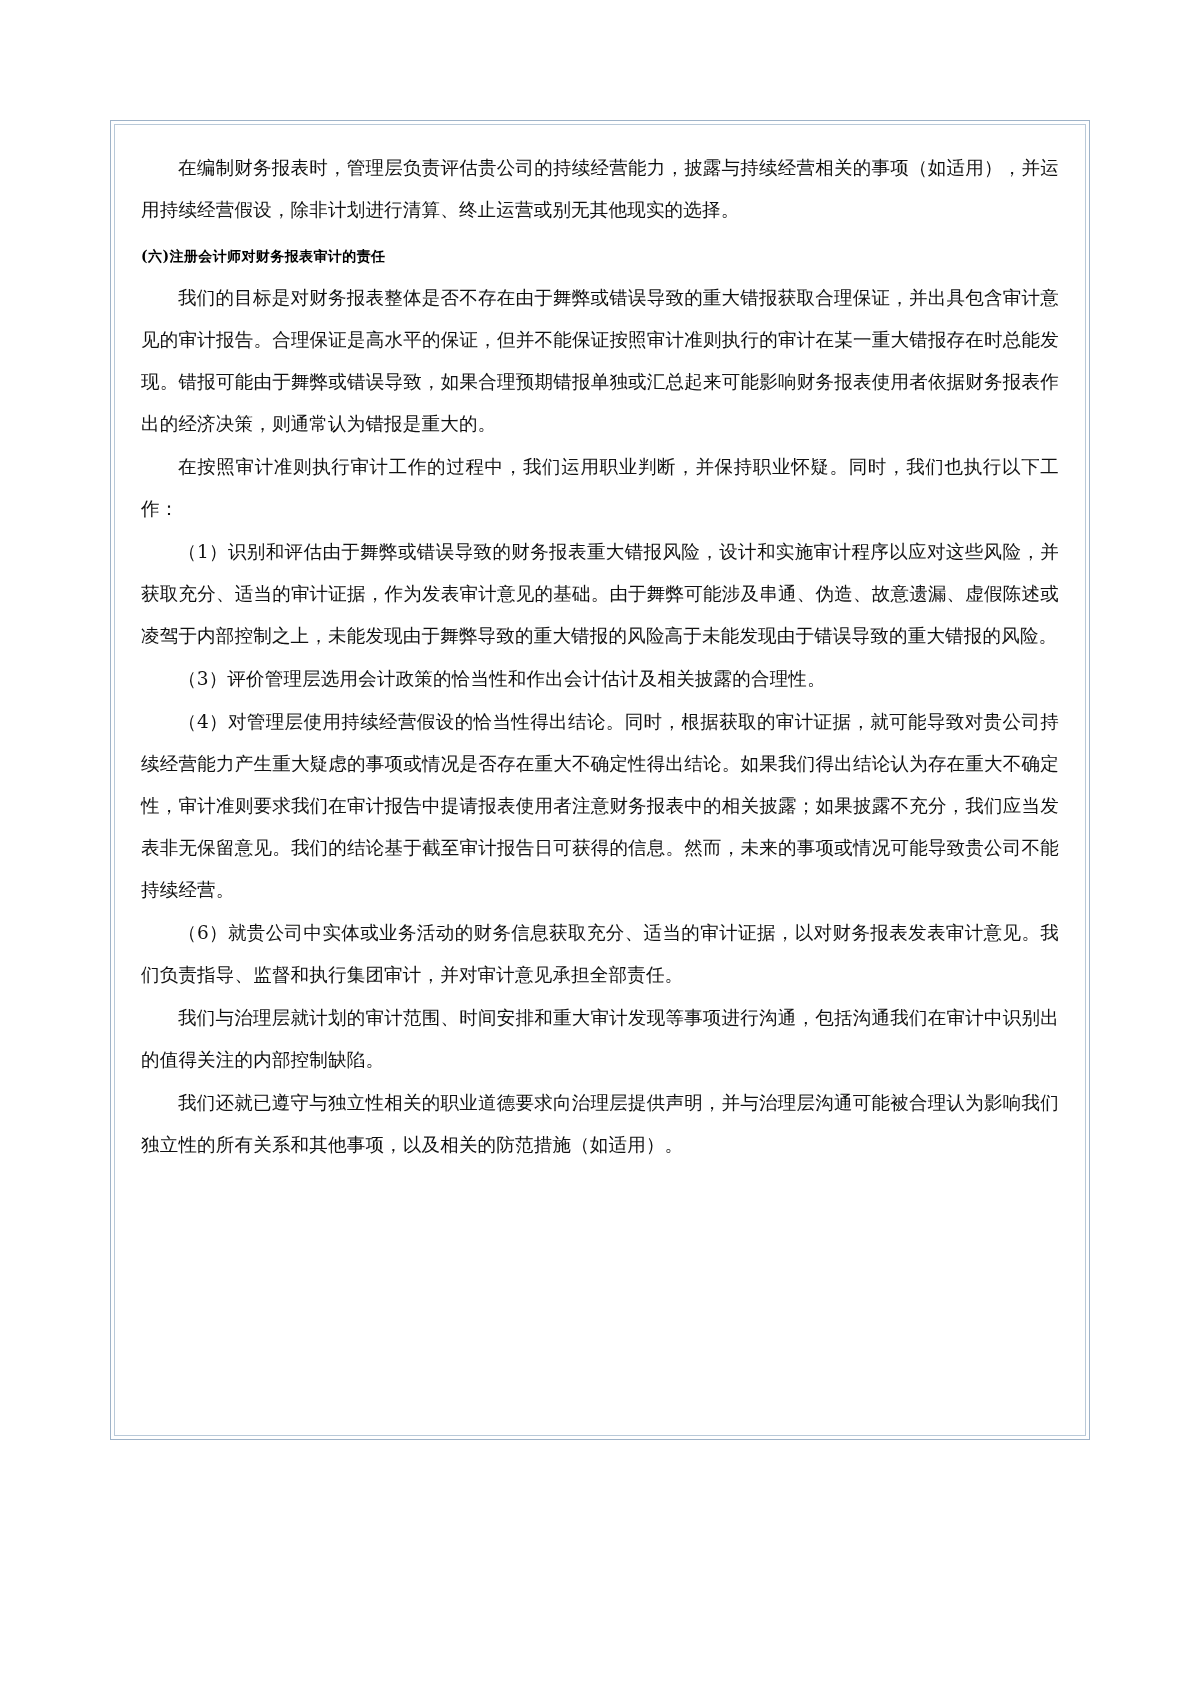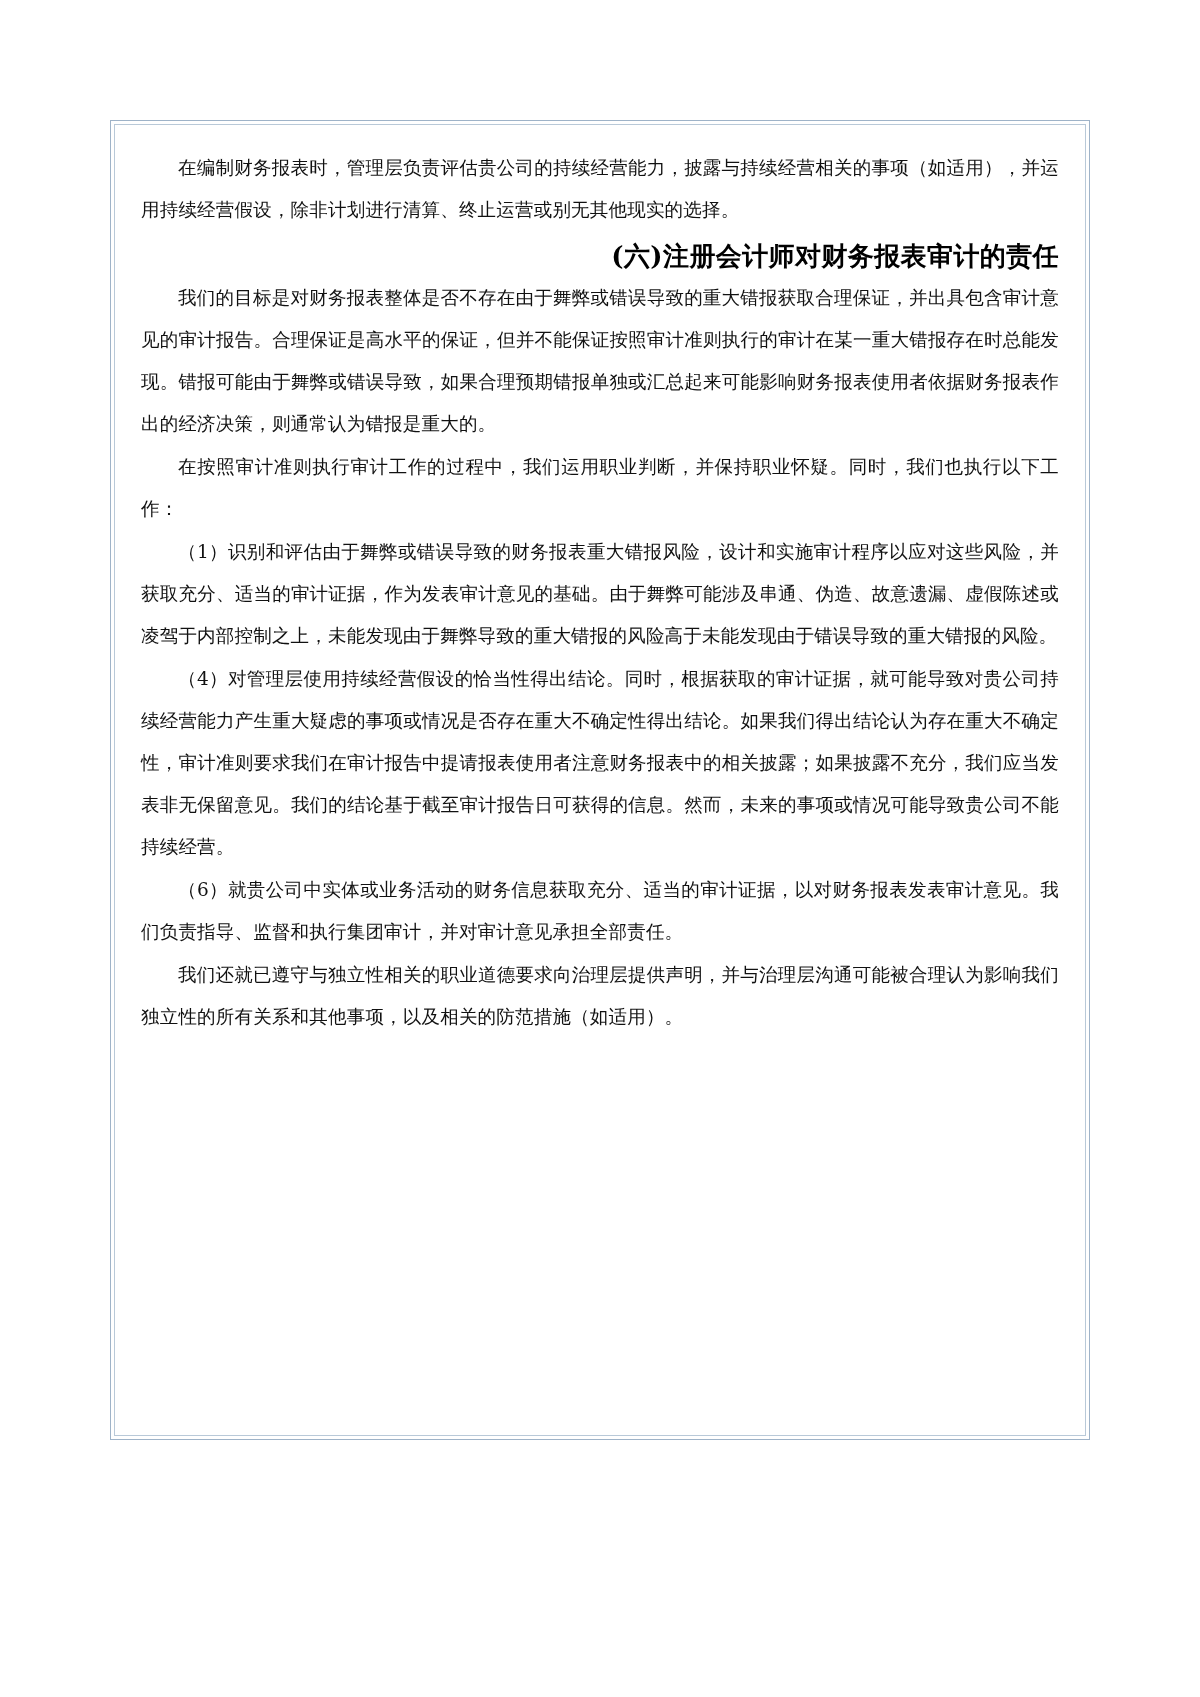--- a/index.html
+++ b/index.html
@@ -50,41 +50,42 @@
     text-align: justify;
     text-justify: inter-ideograph;
     letter-spacing: 0.2px;
     color: #111111;
   }
   p.indent {
     text-indent: 2em;
   }
   h2.heading {
     margin: 4px 0 0 0;
-    font-size: 26px;
+    font-size: 14px;
     line-height: 42px;
     font-weight: bold;
     letter-spacing: 0.4px;
     color: #000000;
-    text-align: right;
   }
 </style>
 </head>
 <body>
 
 <div class="page">
   <div class="doc-frame">
     <div class="doc-inner">
 
       <p class="indent">在编制财务报表时，管理层负责评估贵公司的持续经营能力，披露与持续经营相关的事项（如适用），并运用持续经营假设，除非计划进行清算、终止运营或别无其他现实的选择。</p>
 
       <h2 class="heading">(六)注册会计师对财务报表审计的责任</h2>
 
       <p class="indent">我们的目标是对财务报表整体是否不存在由于舞弊或错误导致的重大错报获取合理保证，并出具包含审计意见的审计报告。合理保证是高水平的保证，但并不能保证按照审计准则执行的审计在某一重大错报存在时总能发现。错报可能由于舞弊或错误导致，如果合理预期错报单独或汇总起来可能影响财务报表使用者依据财务报表作出的经济决策，则通常认为错报是重大的。</p>
       <p class="indent">在按照审计准则执行审计工作的过程中，我们运用职业判断，并保持职业怀疑。同时，我们也执行以下工作：</p>
       <p class="indent">（1）识别和评估由于舞弊或错误导致的财务报表重大错报风险，设计和实施审计程序以应对这些风险，并获取充分、适当的审计证据，作为发表审计意见的基础。由于舞弊可能涉及串通、伪造、故意遗漏、虚假陈述或凌驾于内部控制之上，未能发现由于舞弊导致的重大错报的风险高于未能发现由于错误导致的重大错报的风险。</p>
+      <p class="indent">（3）评价管理层选用会计政策的恰当性和作出会计估计及相关披露的合理性。</p>
       <p class="indent">（4）对管理层使用持续经营假设的恰当性得出结论。同时，根据获取的审计证据，就可能导致对贵公司持续经营能力产生重大疑虑的事项或情况是否存在重大不确定性得出结论。如果我们得出结论认为存在重大不确定性，审计准则要求我们在审计报告中提请报表使用者注意财务报表中的相关披露；如果披露不充分，我们应当发表非无保留意见。我们的结论基于截至审计报告日可获得的信息。然而，未来的事项或情况可能导致贵公司不能持续经营。</p>
       <p class="indent">（6）就贵公司中实体或业务活动的财务信息获取充分、适当的审计证据，以对财务报表发表审计意见。我们负责指导、监督和执行集团审计，并对审计意见承担全部责任。</p>
+      <p class="indent">我们与治理层就计划的审计范围、时间安排和重大审计发现等事项进行沟通，包括沟通我们在审计中识别出的值得关注的内部控制缺陷。</p>
       <p class="indent">我们还就已遵守与独立性相关的职业道德要求向治理层提供声明，并与治理层沟通可能被合理认为影响我们独立性的所有关系和其他事项，以及相关的防范措施（如适用）。</p>
 
     </div>
   </div>
 </div>
 
 </body></html>

